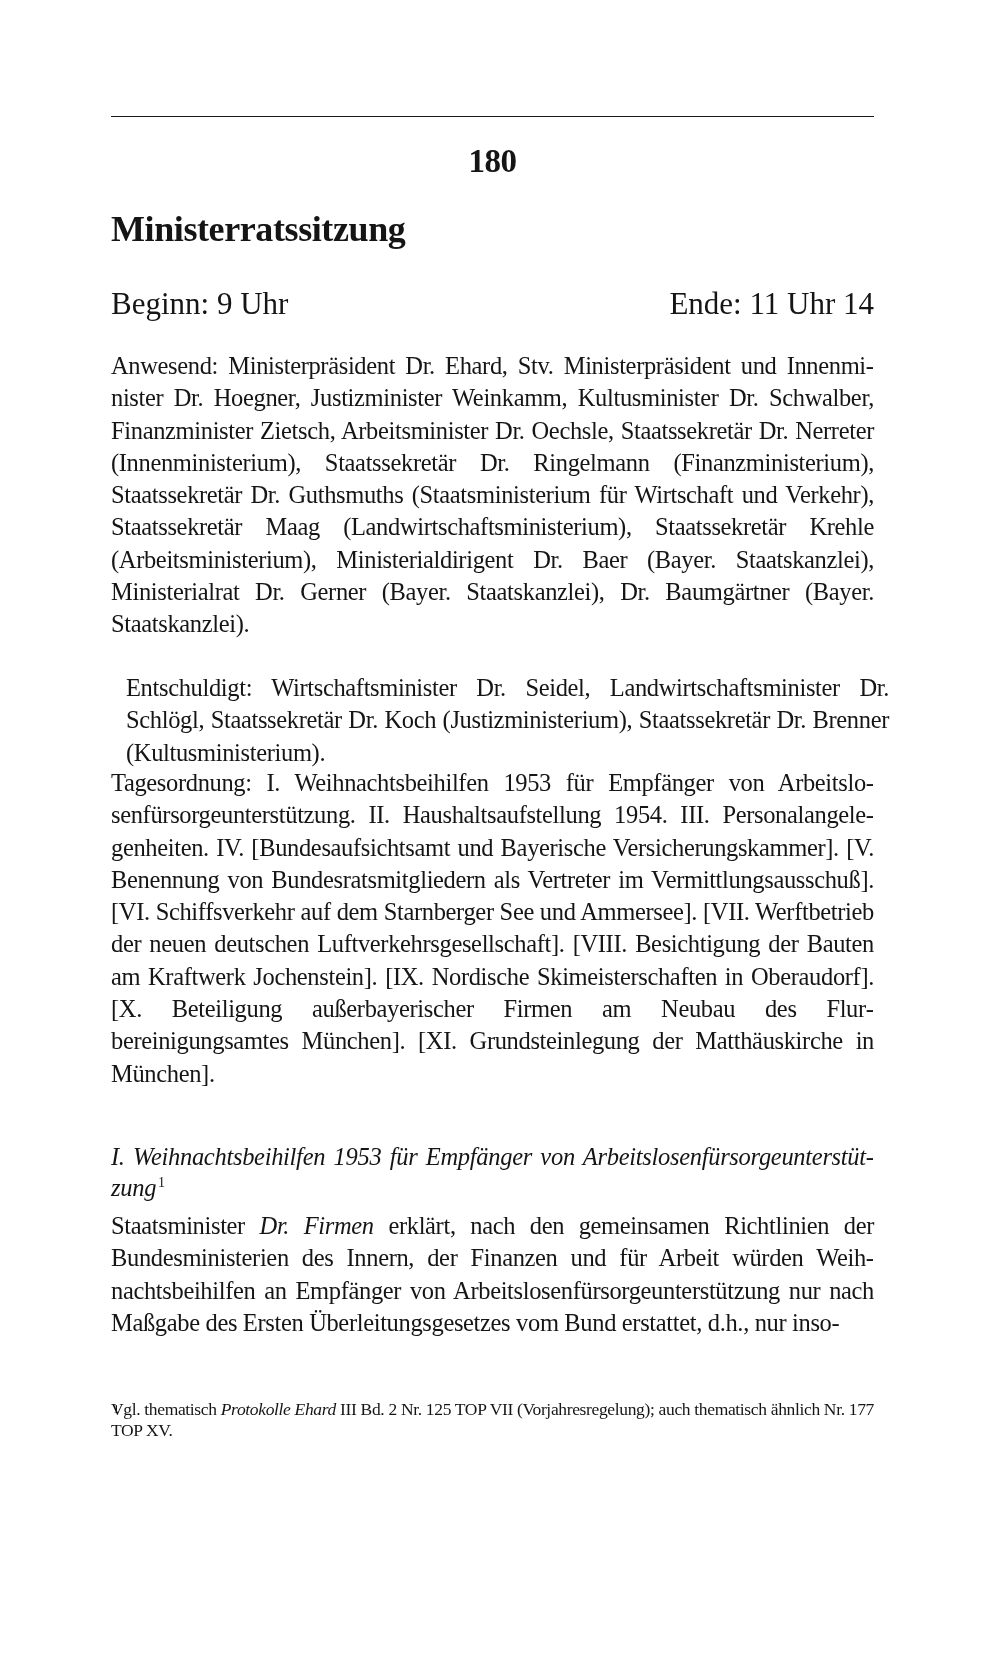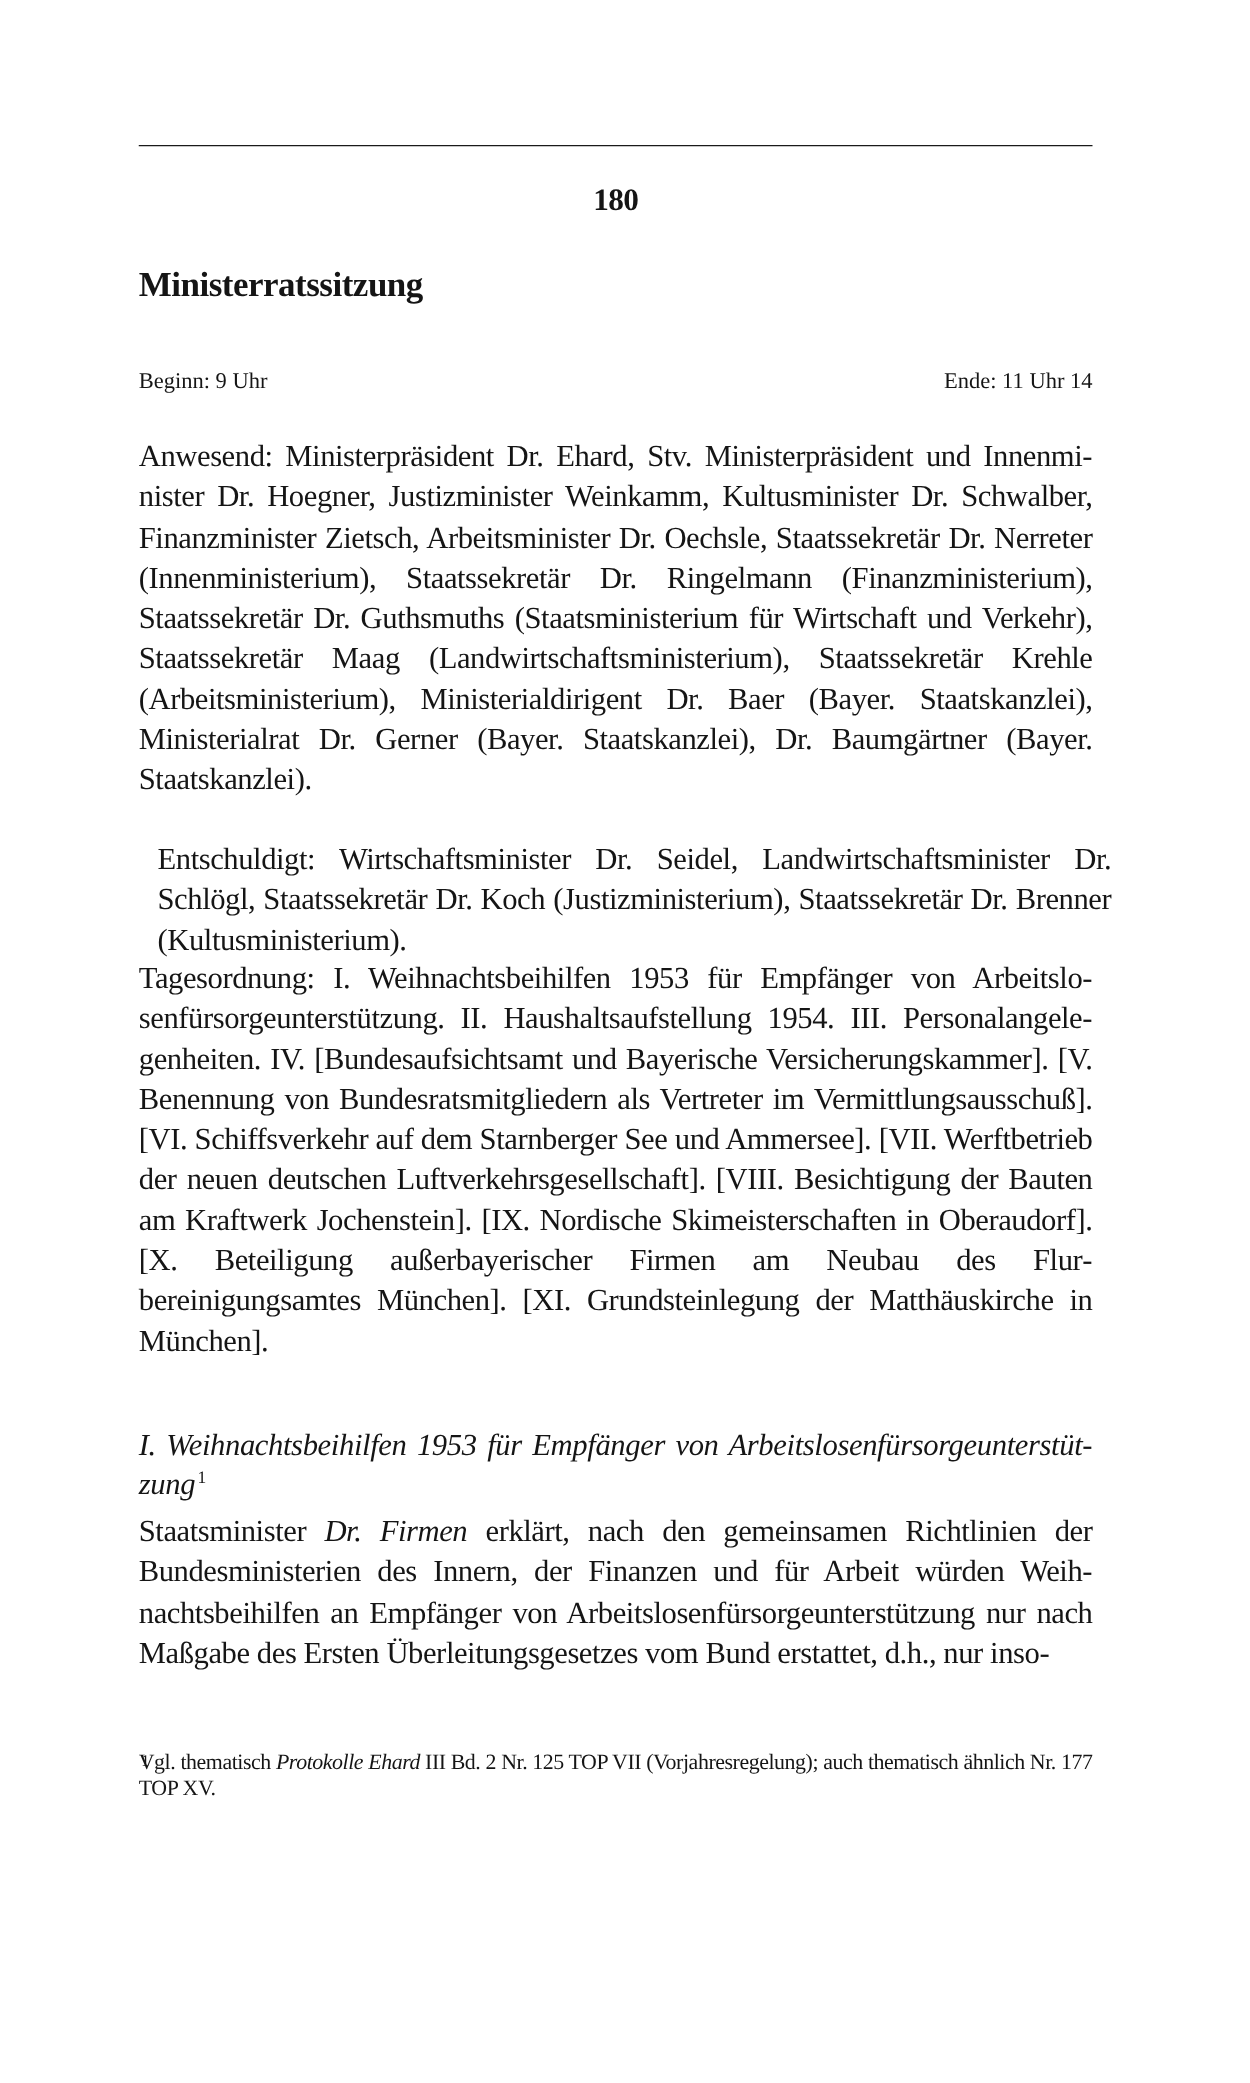--- a/index.html
+++ b/index.html
@@ -29,44 +29,44 @@
       height: 0;
       border-top: 1.4px solid #1a1a1a;
     }
     .page-number {
       position: absolute;
       left: 0;
       top: 145px;
       width: 763px;
       text-align: center;
       font-weight: bold;
-      font-size: 25px;
+      font-size: 33px;
       line-height: 32px;
       letter-spacing: -0.5px;
     }
     .title-row {
       position: absolute;
       left: 0;
       top: 212px;
       width: 763px;
       display: flex;
       justify-content: space-between;
       font-weight: bold;
-      font-size: 28px;
+      font-size: 36px;
       line-height: 34px;
       letter-spacing: -0.4px;
     }
     .time-row {
       position: absolute;
       left: 0;
       top: 289px;
       width: 763px;
       display: flex;
       justify-content: space-between;
-      font-size: 18px;
+      font-size: 31px;
       line-height: 30px;
     }
     .para {
       position: absolute;
       left: 0;
       width: 763px;
       font-size: 24.5px;
       line-height: 32.3px;
       text-align: justify;
       hyphens: manual;

